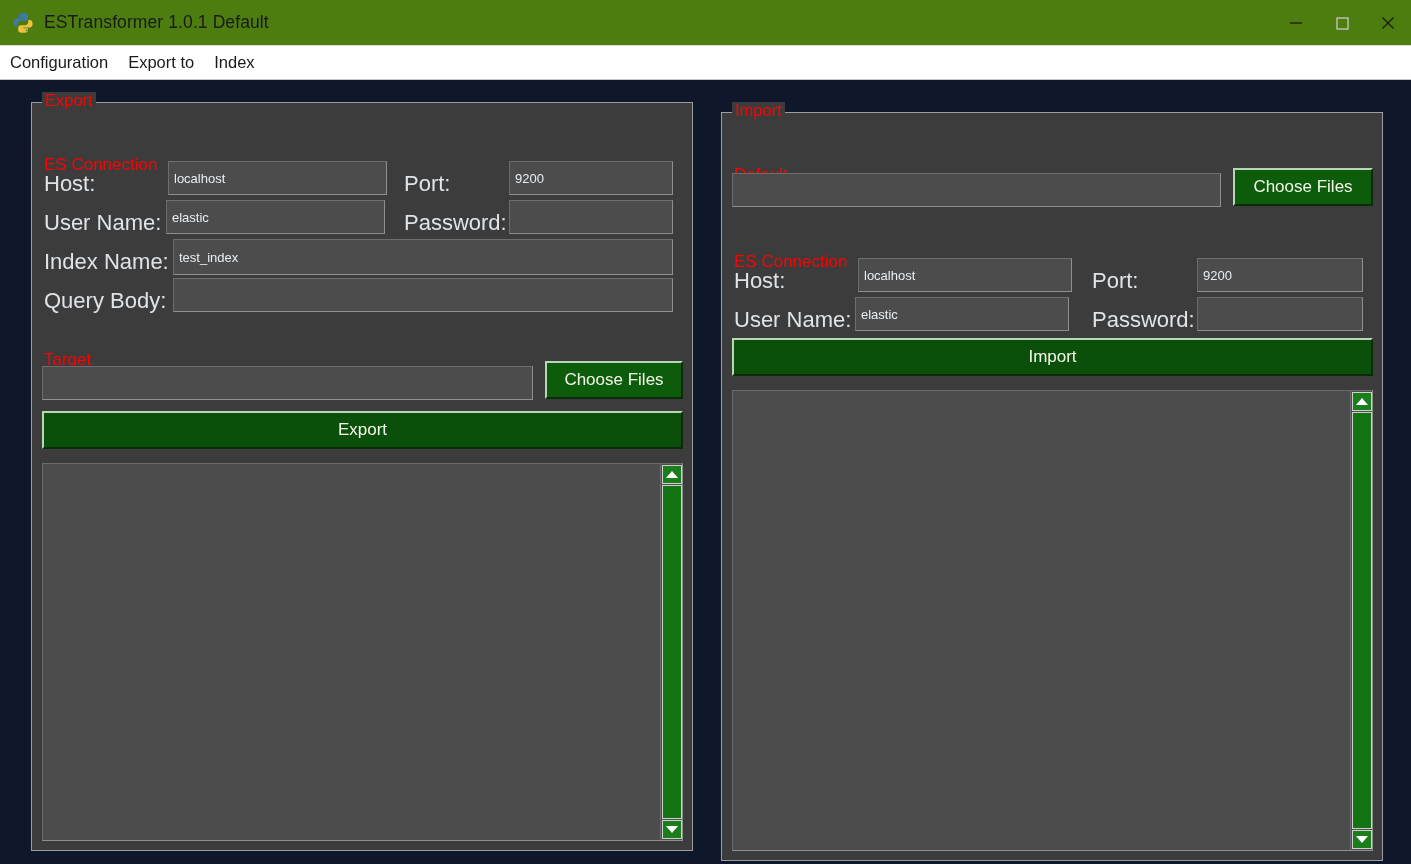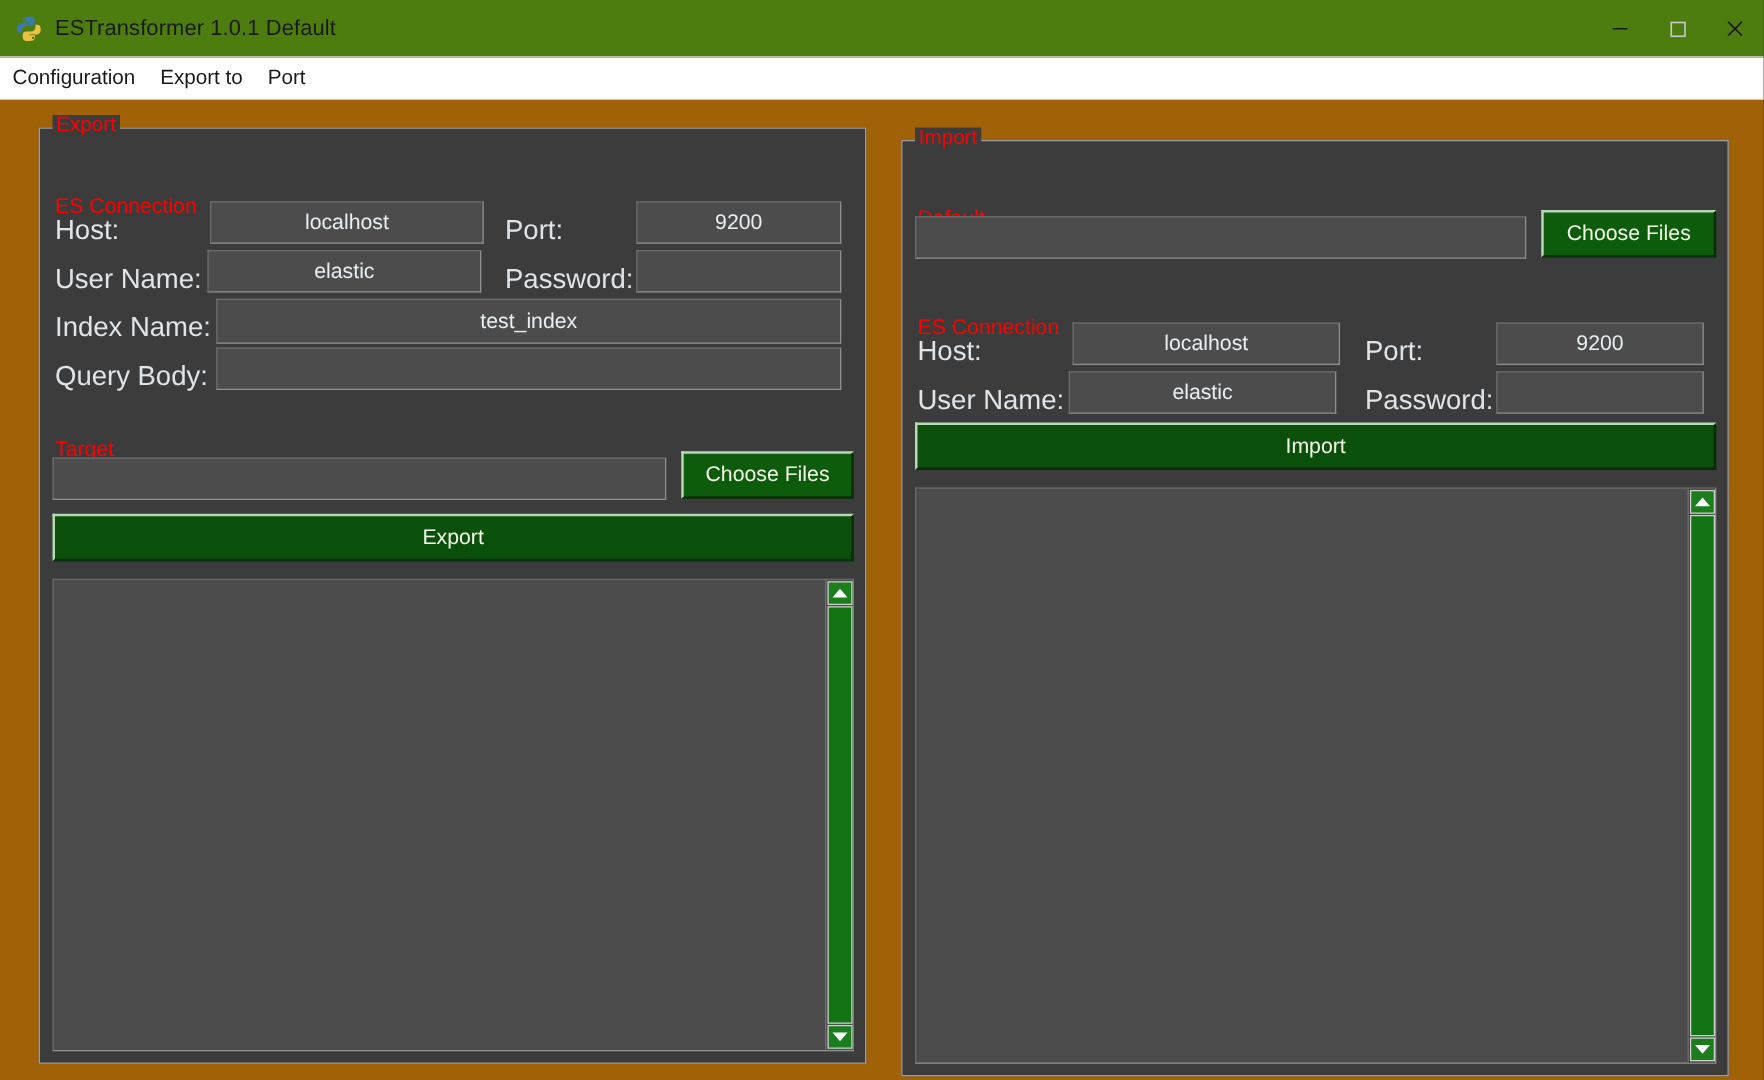--- a/index.html
+++ b/index.html
@@ -25,21 +25,21 @@
 
   
   .menubar {
     height: 34px; background: #ffffff; display: flex; align-items: center;
     flex: none; border-bottom: 1px solid #c8c8c8;
   }
   .menu-item { font-size: 16.5px; color: #1a1a1a; padding: 4px 10px; cursor: default; }
 
   
   .content {
-    flex: 1; display: flex; background: #a16207; padding: 0; position: relative;
+    flex: 1; display: flex; background: #0f172a; padding: 0; position: relative;
   }
 
   .panel {
     position: absolute;
     border: 1px solid #9d9d9d;
     background: #3c3c3c;
   }
   .panel-title {
     position: absolute; top: -11px; left: 10px; padding: 0 3px;
     background: #3c3c3c; color: #ff0000; font-size: 16.5px; line-height: 16px;
@@ -47,26 +47,25 @@
   .section-title { color: #ff0000; font-size: 17px; margin-top: 24px; }
 
   .lbl { color: #dfe4e8; font-size: 22px; white-space: nowrap; }
 
   .fld {
     background: #4c4c4c;
     border: 1px solid #8f8f8f;
     border-top-color: #6d6d6d;
     border-left-color: #6d6d6d;
     color: #e8eef2;
-    font-size: 17px;
+    font-size: 13px;
     font-family: "Liberation Sans", sans-serif;
     padding: 16px 5px;
     line-height: 1;
     outline: none;
-    text-align: center;
   }
 
   .btn-green {
     background: #0a500a;
     border: 2px solid;
     border-color: #b9d6b9 #0b2b0b #0b2b0b #b9d6b9;
     color: #f4f8e8;
     font-size: 17px;
     font-family: "Liberation Sans", sans-serif;
     cursor: pointer;
@@ -127,21 +126,21 @@
             <line x1="5.5" y1="5.5" x2="16.5" y2="16.5" stroke="#1a1a1a" stroke-width="1.3"></line>
             <line x1="16.5" y1="5.5" x2="5.5" y2="16.5" stroke="#1a1a1a" stroke-width="1.3"></line>
           </svg>
       </div>
     </div>
   </div>
 
   <div class="menubar">
     <div class="menu-item">Configuration</div>
     <div class="menu-item">Export to</div>
-    <div class="menu-item">Port</div>
+    <div class="menu-item">Index</div>
   </div>
 
   <div class="content">
 
     <div class="panel" style="left:31px; top:22px; width:662px; height:749px;">
       <div class="panel-title">Export</div>
 
       <div class="section-title" style="position:absolute; left:12px; top:28px;">ES Connection</div>
 
       <div class="lbl" style="position:absolute; left:12px; top:68px;">Host:</div>

